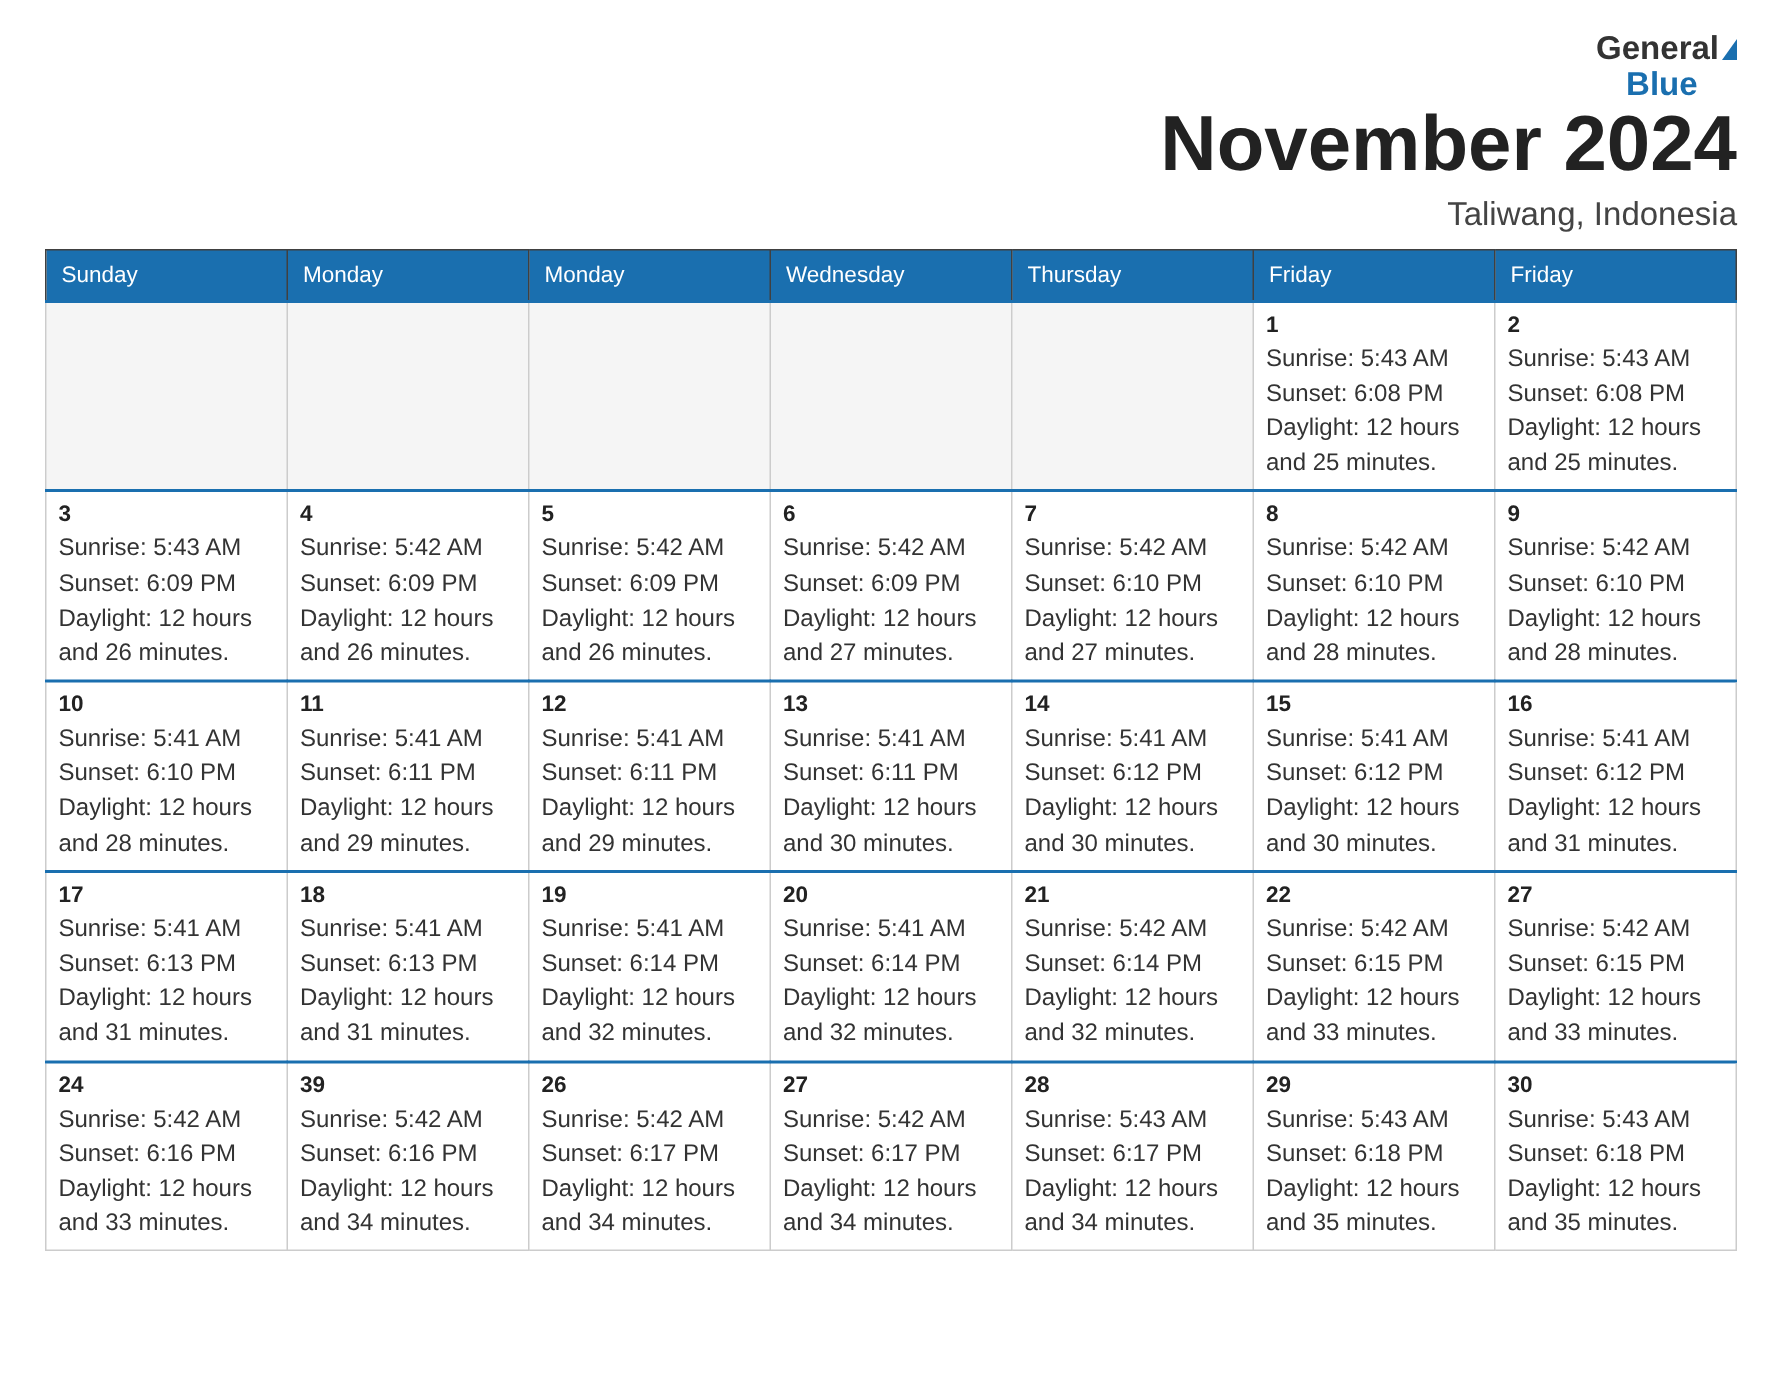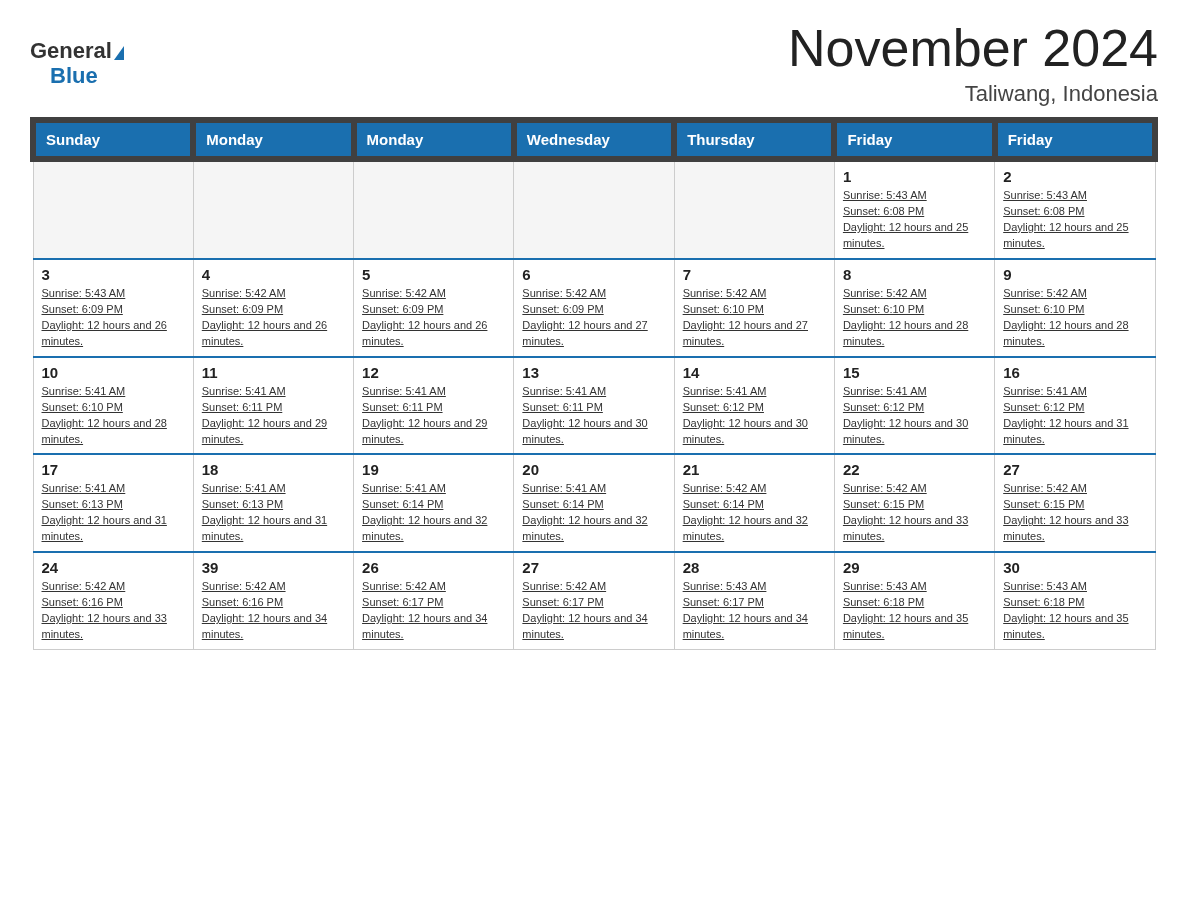--- a/index.html
+++ b/index.html
@@ -6,22 +6,23 @@
     body {
       font-family: Arial, sans-serif;
       background: #fff;
       padding: 20px 30px;
       width: 1188px;
       min-height: 918px;
     }
     .header {
       display: flex;
       justify-content: space-between;
-      align-items: center;
+      align-items: flex-end;
       margin-bottom: 10px;
+      flex-direction: column;
     }
     .logo {
       display: flex;
       flex-direction: column;
       font-size: 22px;
       font-weight: bold;
       line-height: 1.1;
     }
     .logo-general { color: #333; }
     .logo-blue { color: #1a6faf; margin-left: 20px; }
@@ -32,43 +33,43 @@
       border-left: 10px solid transparent;
       border-bottom: 14px solid #1a6faf;
       margin-left: 2px;
       vertical-align: middle;
     }
     .title-block {
       text-align: right;
     }
     .title-block h1 {
       font-size: 52px;
-      font-weight: normal;
+      font-weight: bold;
       color: #222;
       line-height: 1.1;
     }
     .title-block h2 {
       font-size: 22px;
       font-weight: normal;
       color: #444;
       margin-top: 4px;
     }
     .calendar {
       width: 100%;
       border-collapse: collapse;
       border: 1px solid #999;
     }
     .calendar thead tr th {
       background: #1a6faf;
       color: #fff;
       font-size: 15px;
-      font-weight: bold;
+      font-weight: normal;
       padding: 8px 10px;
       text-align: left;
-      border: 6px solid #404040;
+      border: 1px solid #404040;
     }
     .calendar tbody tr {
       border-top: 2px solid #1a6faf;
     }
     .calendar tbody tr td {
       vertical-align: top;
       padding: 6px 8px;
       border: 1px solid #ccc;
       font-size: 12.5px;
       color: #222;
@@ -80,24 +81,23 @@
       background: #f5f5f5;
     }
     .day-number {
       font-size: 15px;
       font-weight: bold;
       color: #222;
       display: block;
       margin-bottom: 3px;
     }
     .day-info {
-      font-size: 11px;
+      font-size: 16px;
       color: #333;
       line-height: 1.45;
-      text-decoration: underline;
     }
   </style>
 </head>
 <body>
 
 <div class="header">
   <div class="logo">
     <div>
       <span class="logo-general">General</span><span class="logo-triangle"></span>
     </div>

